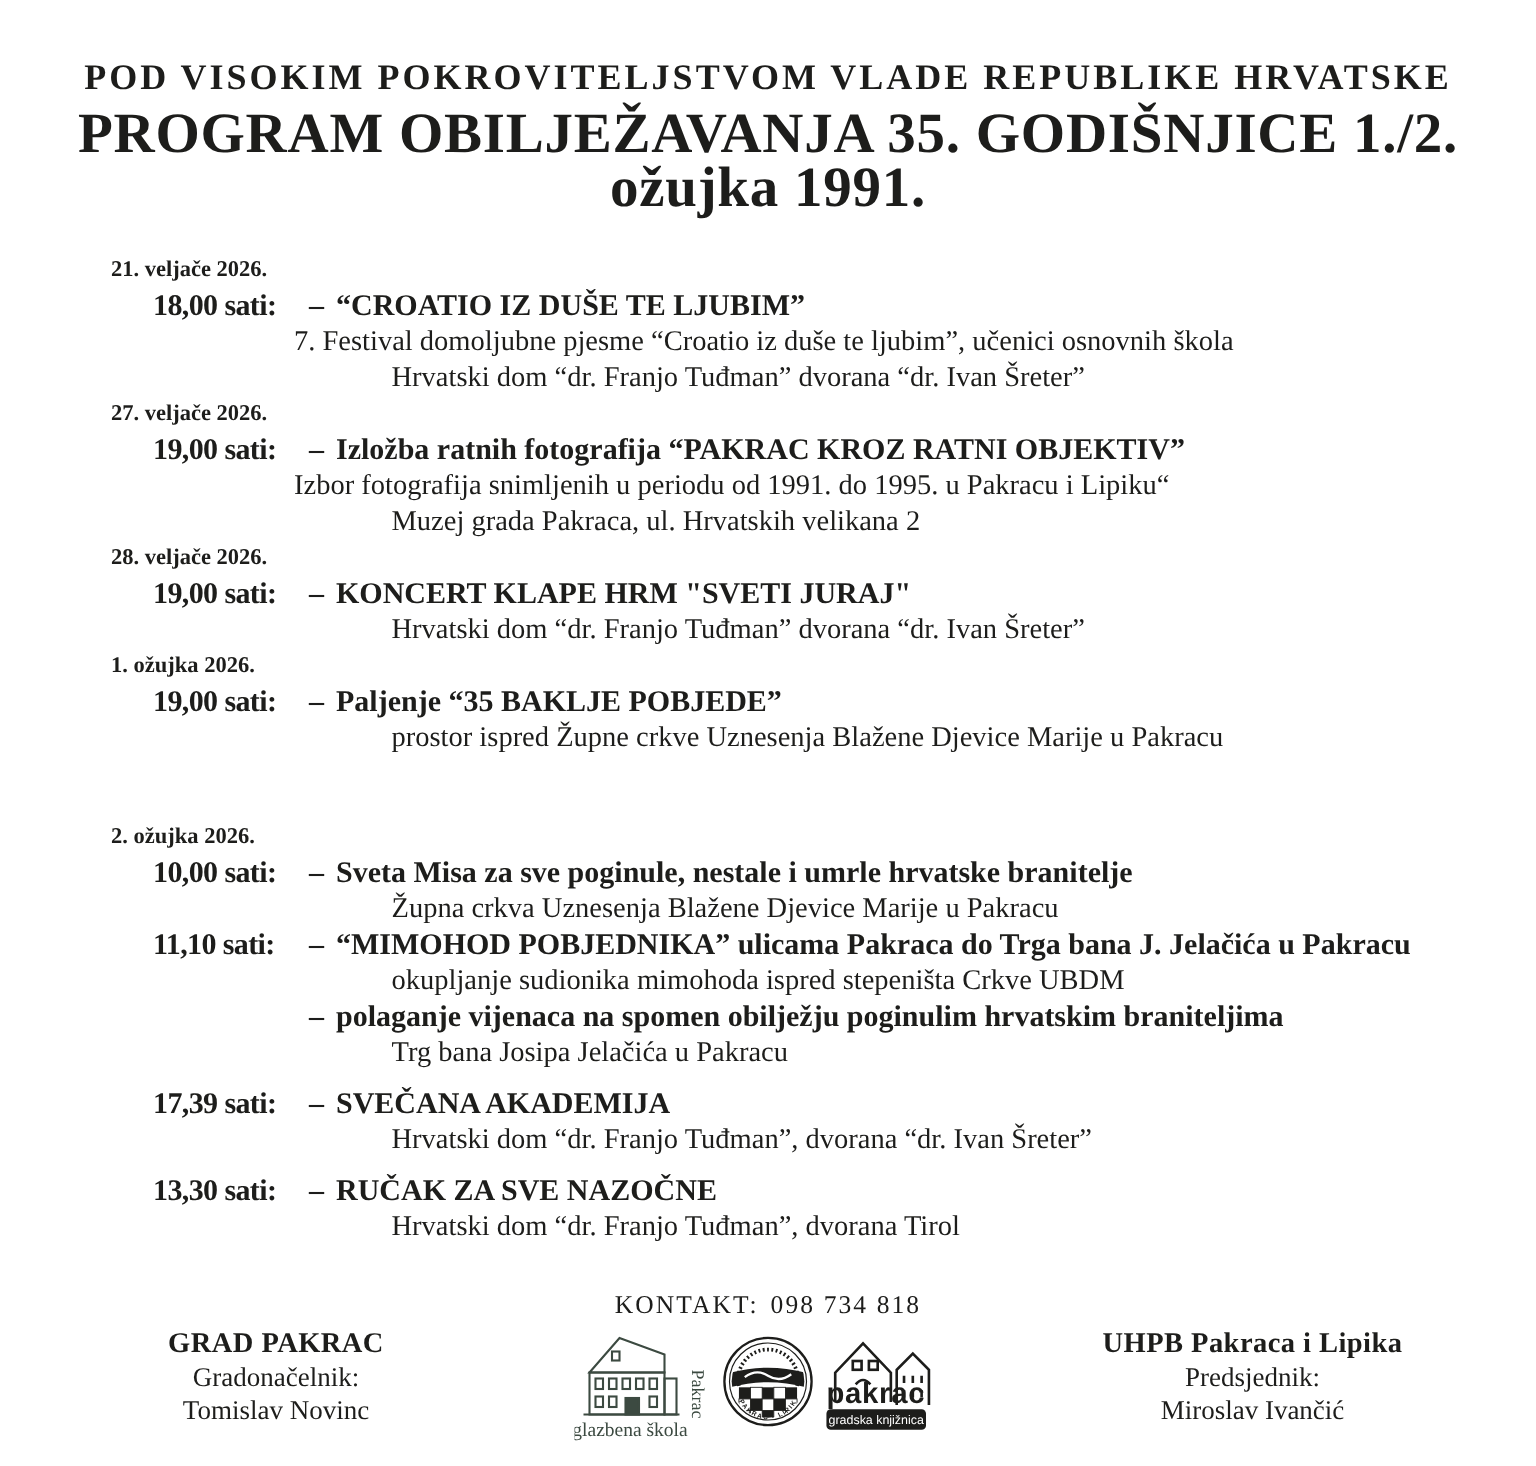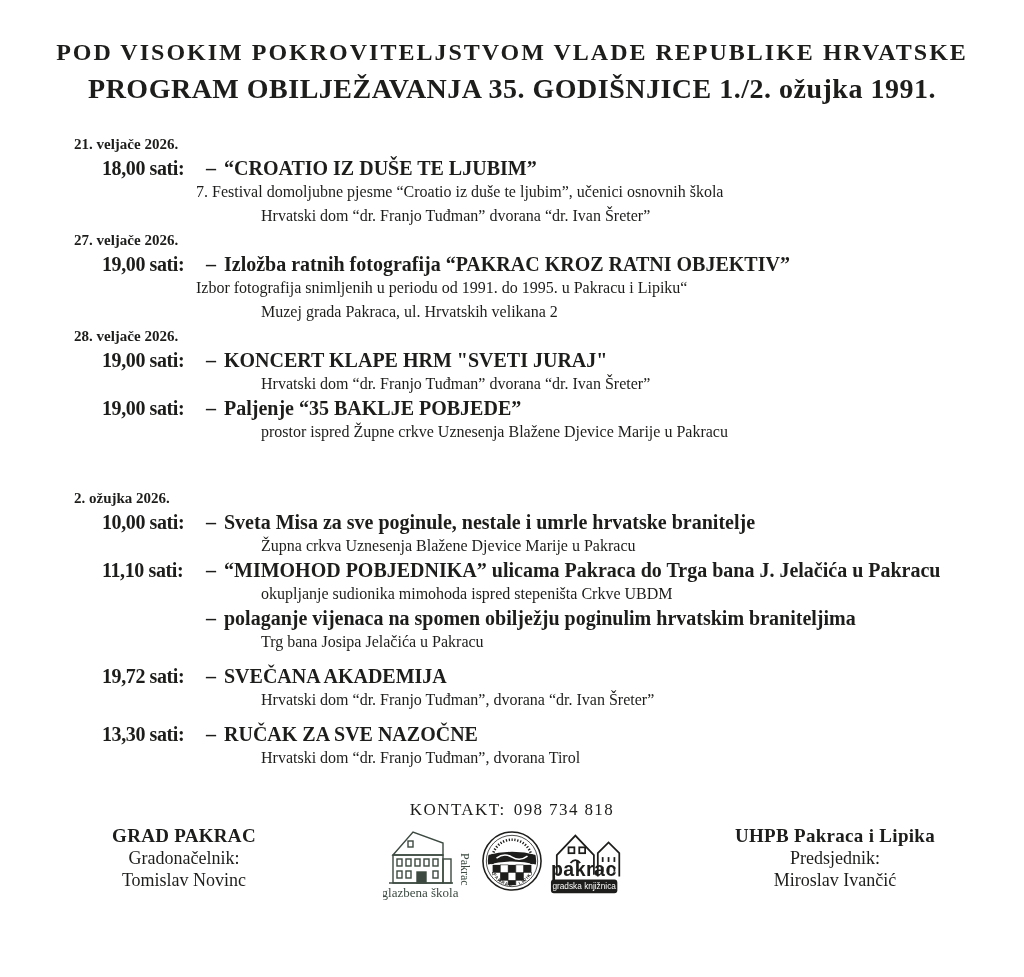--- a/index.html
+++ b/index.html
@@ -8,31 +8,31 @@
     width:1024px;height:977px;
     margin:0 auto;
     background:#ffffff;
     color:#1d1d1b;
     font-family:"Liberation Serif", serif;
     overflow:hidden;
   }
   
   .doc-header{text-align:center;padding-top:38px;}
   .h1{font-size:24px;font-weight:700;letter-spacing:2px;line-height:28px;}
-  .h2{font-size:28px;font-weight:700;letter-spacing:.5px;line-height:36px;margin-top:5px;}
+  .h2{font-size:38px;font-weight:700;letter-spacing:.5px;line-height:36px;margin-top:5px;}
 
   
   .schedule{margin-top:25px;padding:0 40px 0 74px;}
   .row{line-height:24px;font-size:19px;white-space:nowrap;}
   .row.date{font-size:15px;font-weight:700;}
   .row.event,.row.sub{display:flex;font-size:20px;font-weight:700;margin-left:28px;}
   .row .time{flex:none;width:96px;letter-spacing:-.4px;}
   .row .dash{flex:none;width:26px;text-align:center;}
   .row .etitle{flex:1;}
-  .row.detail{font-size:16px;}
+  .row.detail{font-size:19px;}
   .row.detail.ind1{padding-left:122px;}
   .row.detail.ind2{padding-left:187px;}
   .gap{width:100%;}
 
   
   .contact{margin-top:30px;text-align:center;font-size:17px;letter-spacing:1.4px;}
   .contact .phone{margin-left:8px;}
 
   
   .doc-footer{display:flex;align-items:flex-start;padding:0 74px;margin-top:5px;}
@@ -72,20 +72,21 @@
       </div>
       <div class="row detail ind1">Izbor fotografija snimljenih u periodu od 1991. do 1995. u Pakracu i Lipiku“</div>
       <div class="row detail ind2">Muzej grada Pakraca, ul. Hrvatskih velikana 2</div>
       <div class="row date">28. veljače 2026.</div>
       <div class="row event">
         <span class="time">19,00 sati:</span>
         <span class="dash">–</span>
         <span class="etitle">KONCERT KLAPE HRM "SVETI JURAJ"</span>
       </div>
       <div class="row detail ind2">Hrvatski dom “dr. Franjo Tuđman” dvorana “dr. Ivan Šreter”</div>
+      <div class="row date">1. ožujka 2026.</div>
       <div class="row event">
         <span class="time">19,00 sati:</span>
         <span class="dash">–</span>
         <span class="etitle">Paljenje “35 BAKLJE POBJEDE”</span>
       </div>
       <div class="row detail ind2">prostor ispred Župne crkve Uznesenja Blažene Djevice Marije u Pakracu</div>
       <div class="gap" style="height: 42px;"></div>
       <div class="row date">2. ožujka 2026.</div>
       <div class="row event">
         <span class="time">10,00 sati:</span>
@@ -100,21 +101,21 @@
       </div>
       <div class="row detail ind2">okupljanje sudionika mimohoda ispred stepeništa Crkve UBDM</div>
       <div class="row sub">
         <span class="time"></span>
         <span class="dash">–</span>
         <span class="etitle">polaganje vijenaca na spomen obilježju poginulim hrvatskim braniteljima</span>
       </div>
       <div class="row detail ind2">Trg bana Josipa Jelačića u Pakracu</div>
       <div class="gap" style="height: 10px;"></div>
       <div class="row event">
-        <span class="time">19,72 sati:</span>
+        <span class="time">17,39 sati:</span>
         <span class="dash">–</span>
         <span class="etitle">SVEČANA AKADEMIJA</span>
       </div>
       <div class="row detail ind2">Hrvatski dom “dr. Franjo Tuđman”, dvorana “dr. Ivan Šreter”</div>
       <div class="gap" style="height: 10px;"></div>
       <div class="row event">
         <span class="time">13,30 sati:</span>
         <span class="dash">–</span>
         <span class="etitle">RUČAK ZA SVE NAZOČNE</span>
       </div>

